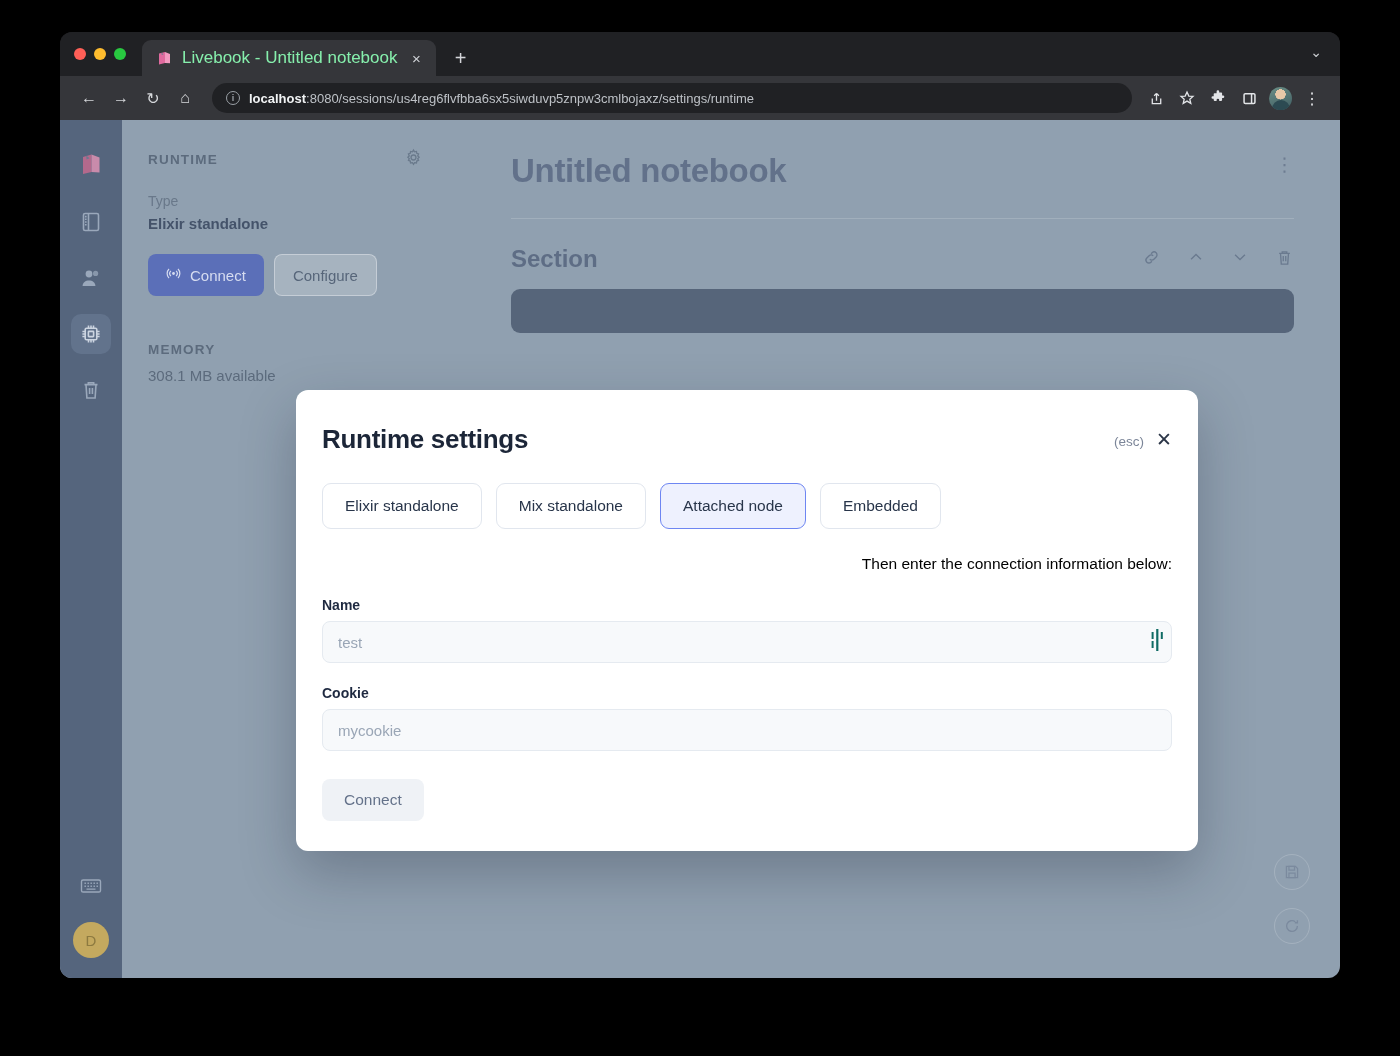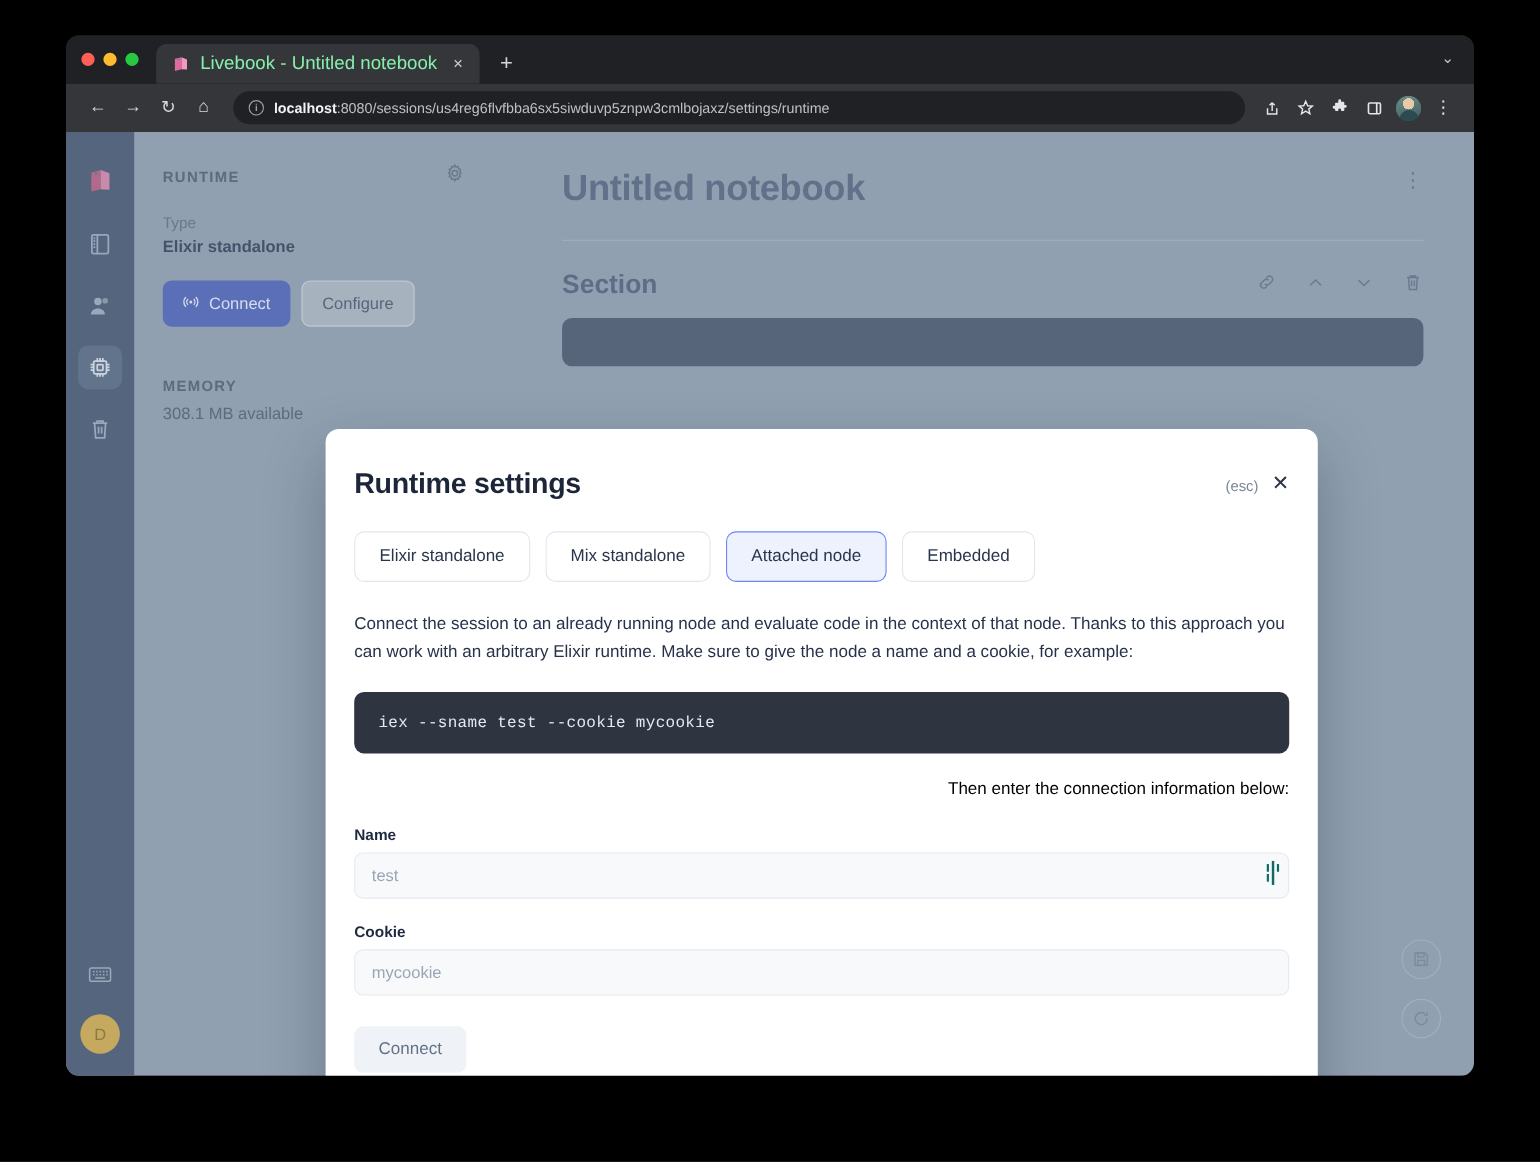--- a/index.html
+++ b/index.html
@@ -544,25 +544,21 @@
         </div>
       </div>
 
       <div class="tabs">
         <div class="rt-tab">Elixir standalone</div>
         <div class="rt-tab">Mix standalone</div>
         <div class="rt-tab selected">Attached node</div>
         <div class="rt-tab">Embedded</div>
       </div>
 
-      <div class="desc">Connect the session to an already running node and evaluate code in the context of that node. Thanks to this approach you can work with an arbitrary Elixir runtime. Make sure to give the node a name and a cookie, for example:</div>
-
-      <div class="code-block">
-        <code>iex --sname test --cookie mycookie</code>
-      </div>
+
 
       <div class="sub">Then enter the connection information below:</div>
 
       <div>
         <div class="form-label">Name</div>
         <div class="input-wrap">
           <input class="text-input" type="text" placeholder="test" style="">
           <span class="ibeam">
             <svg width="13" height="22" viewBox="0 0 13 22">
               <rect x="5.2" y="0" width="2.2" height="22" fill="#0f6b64"></rect>

